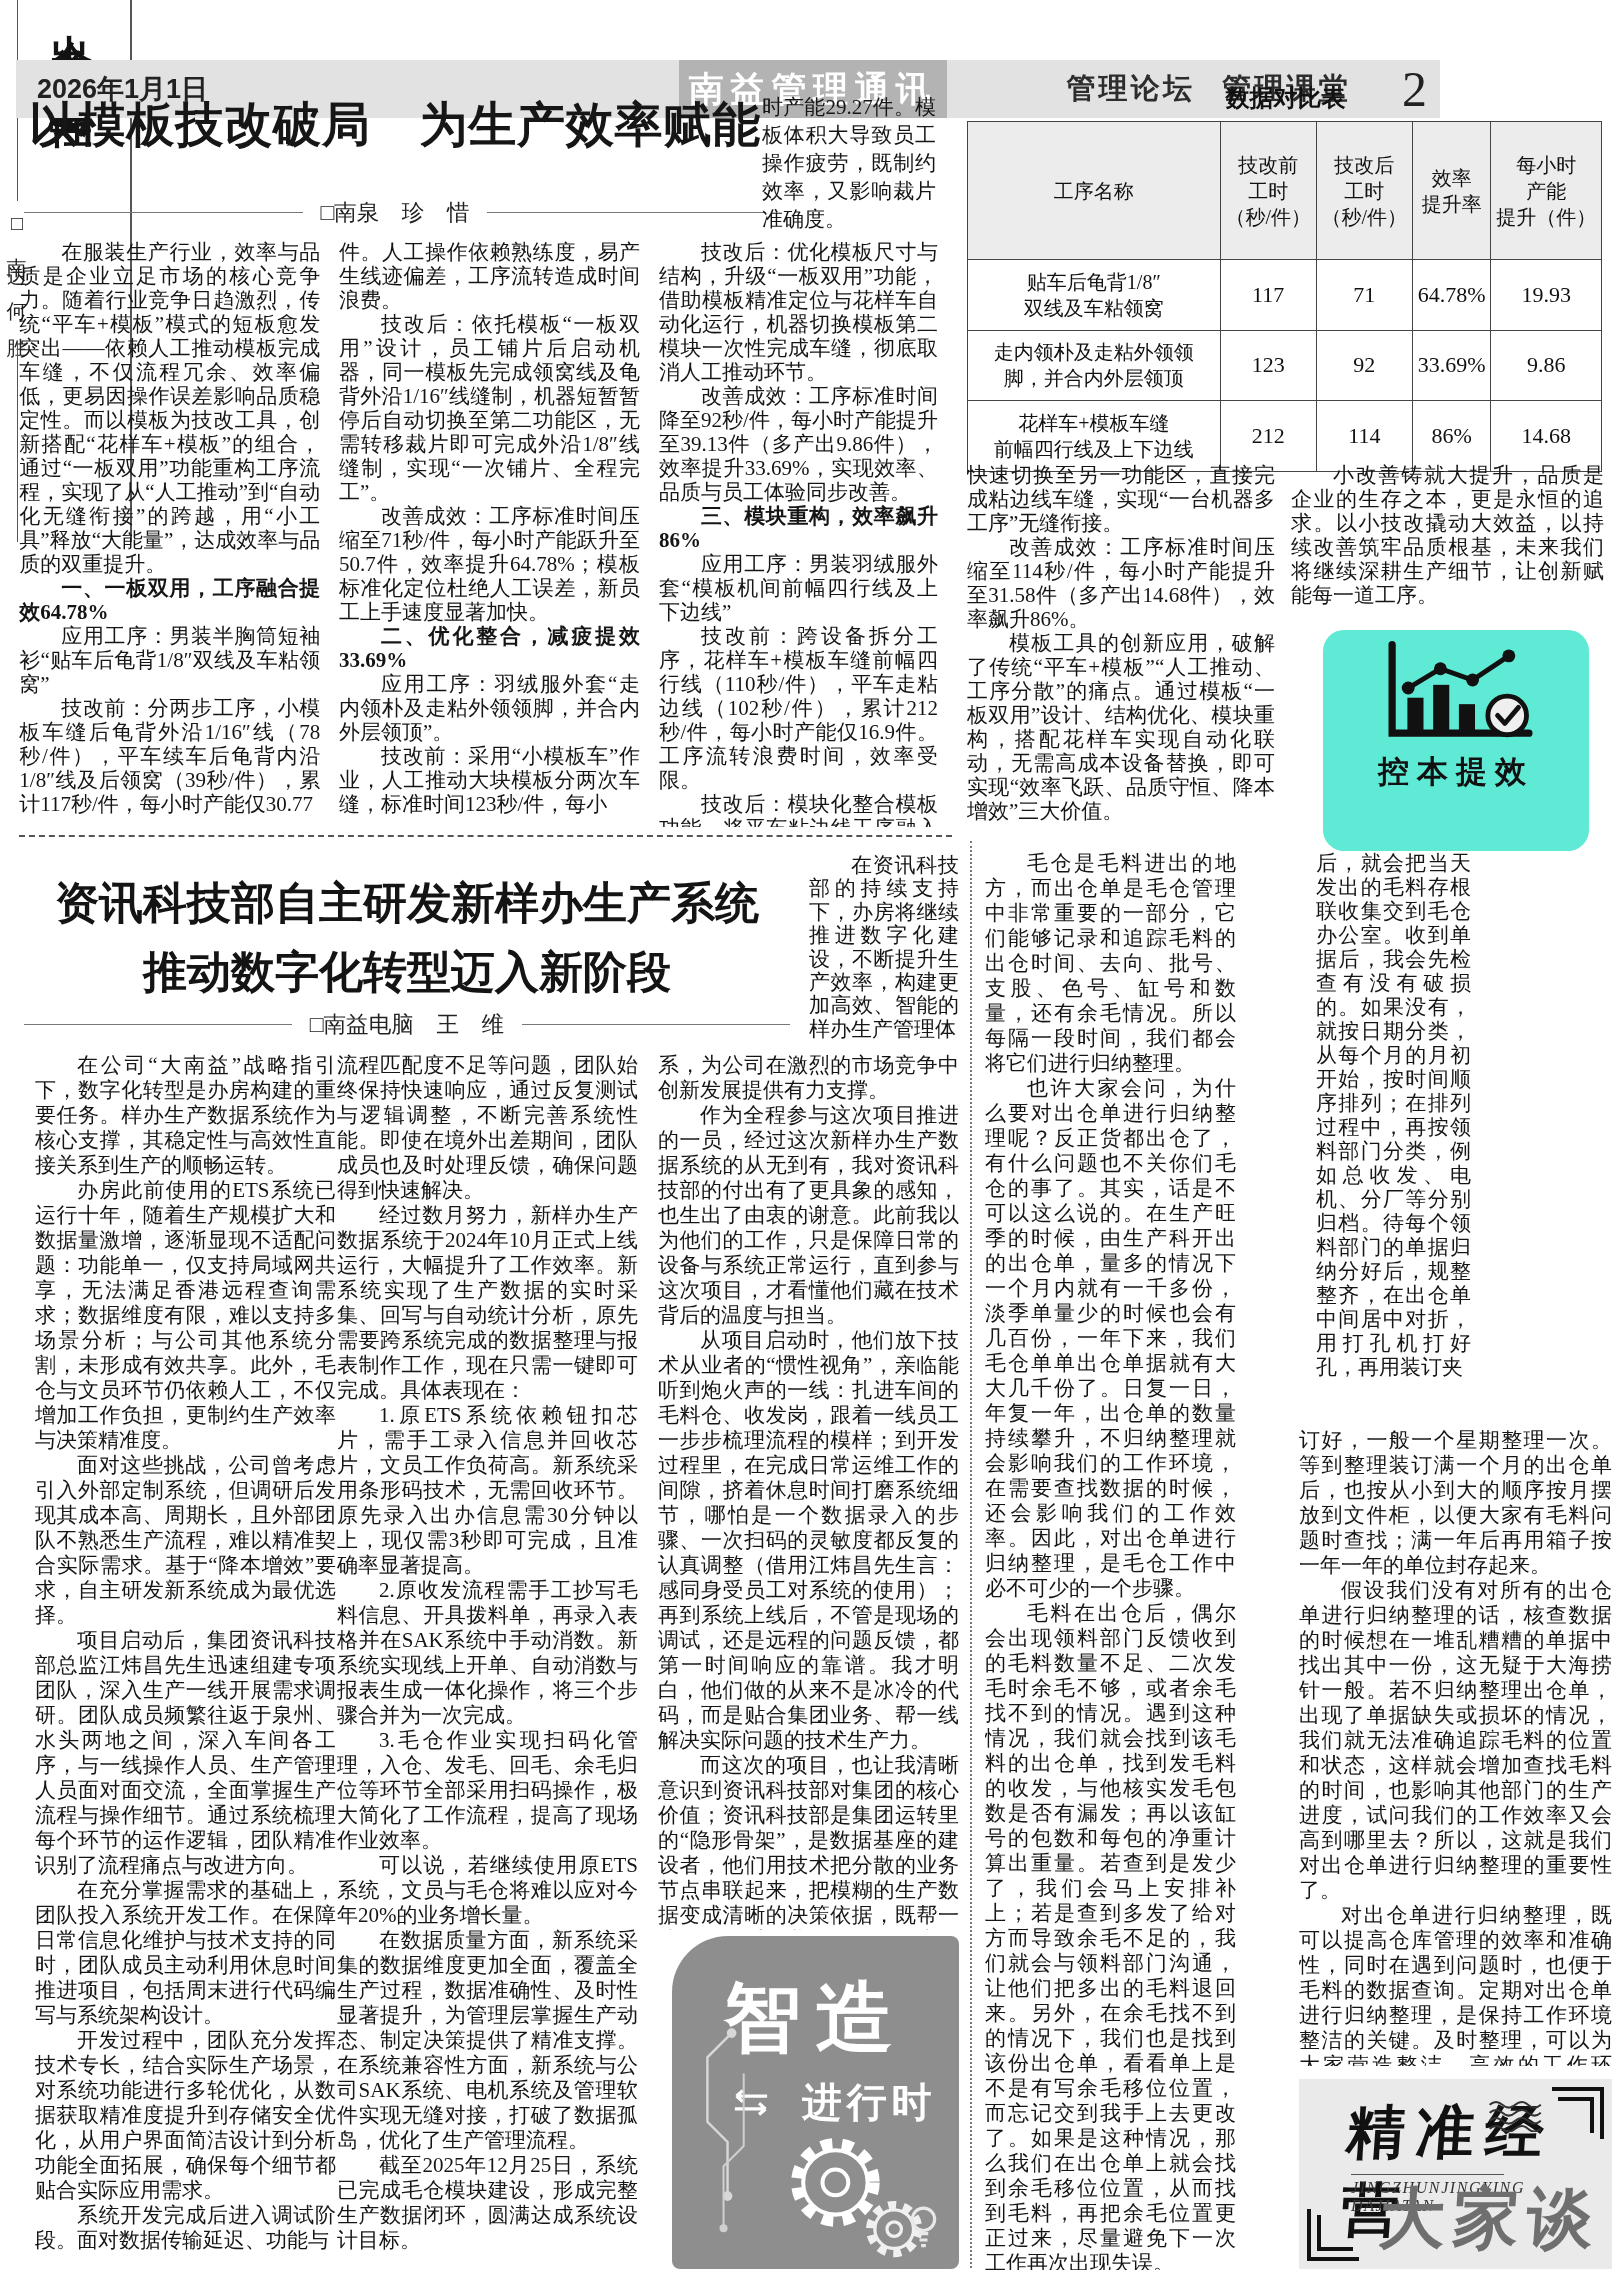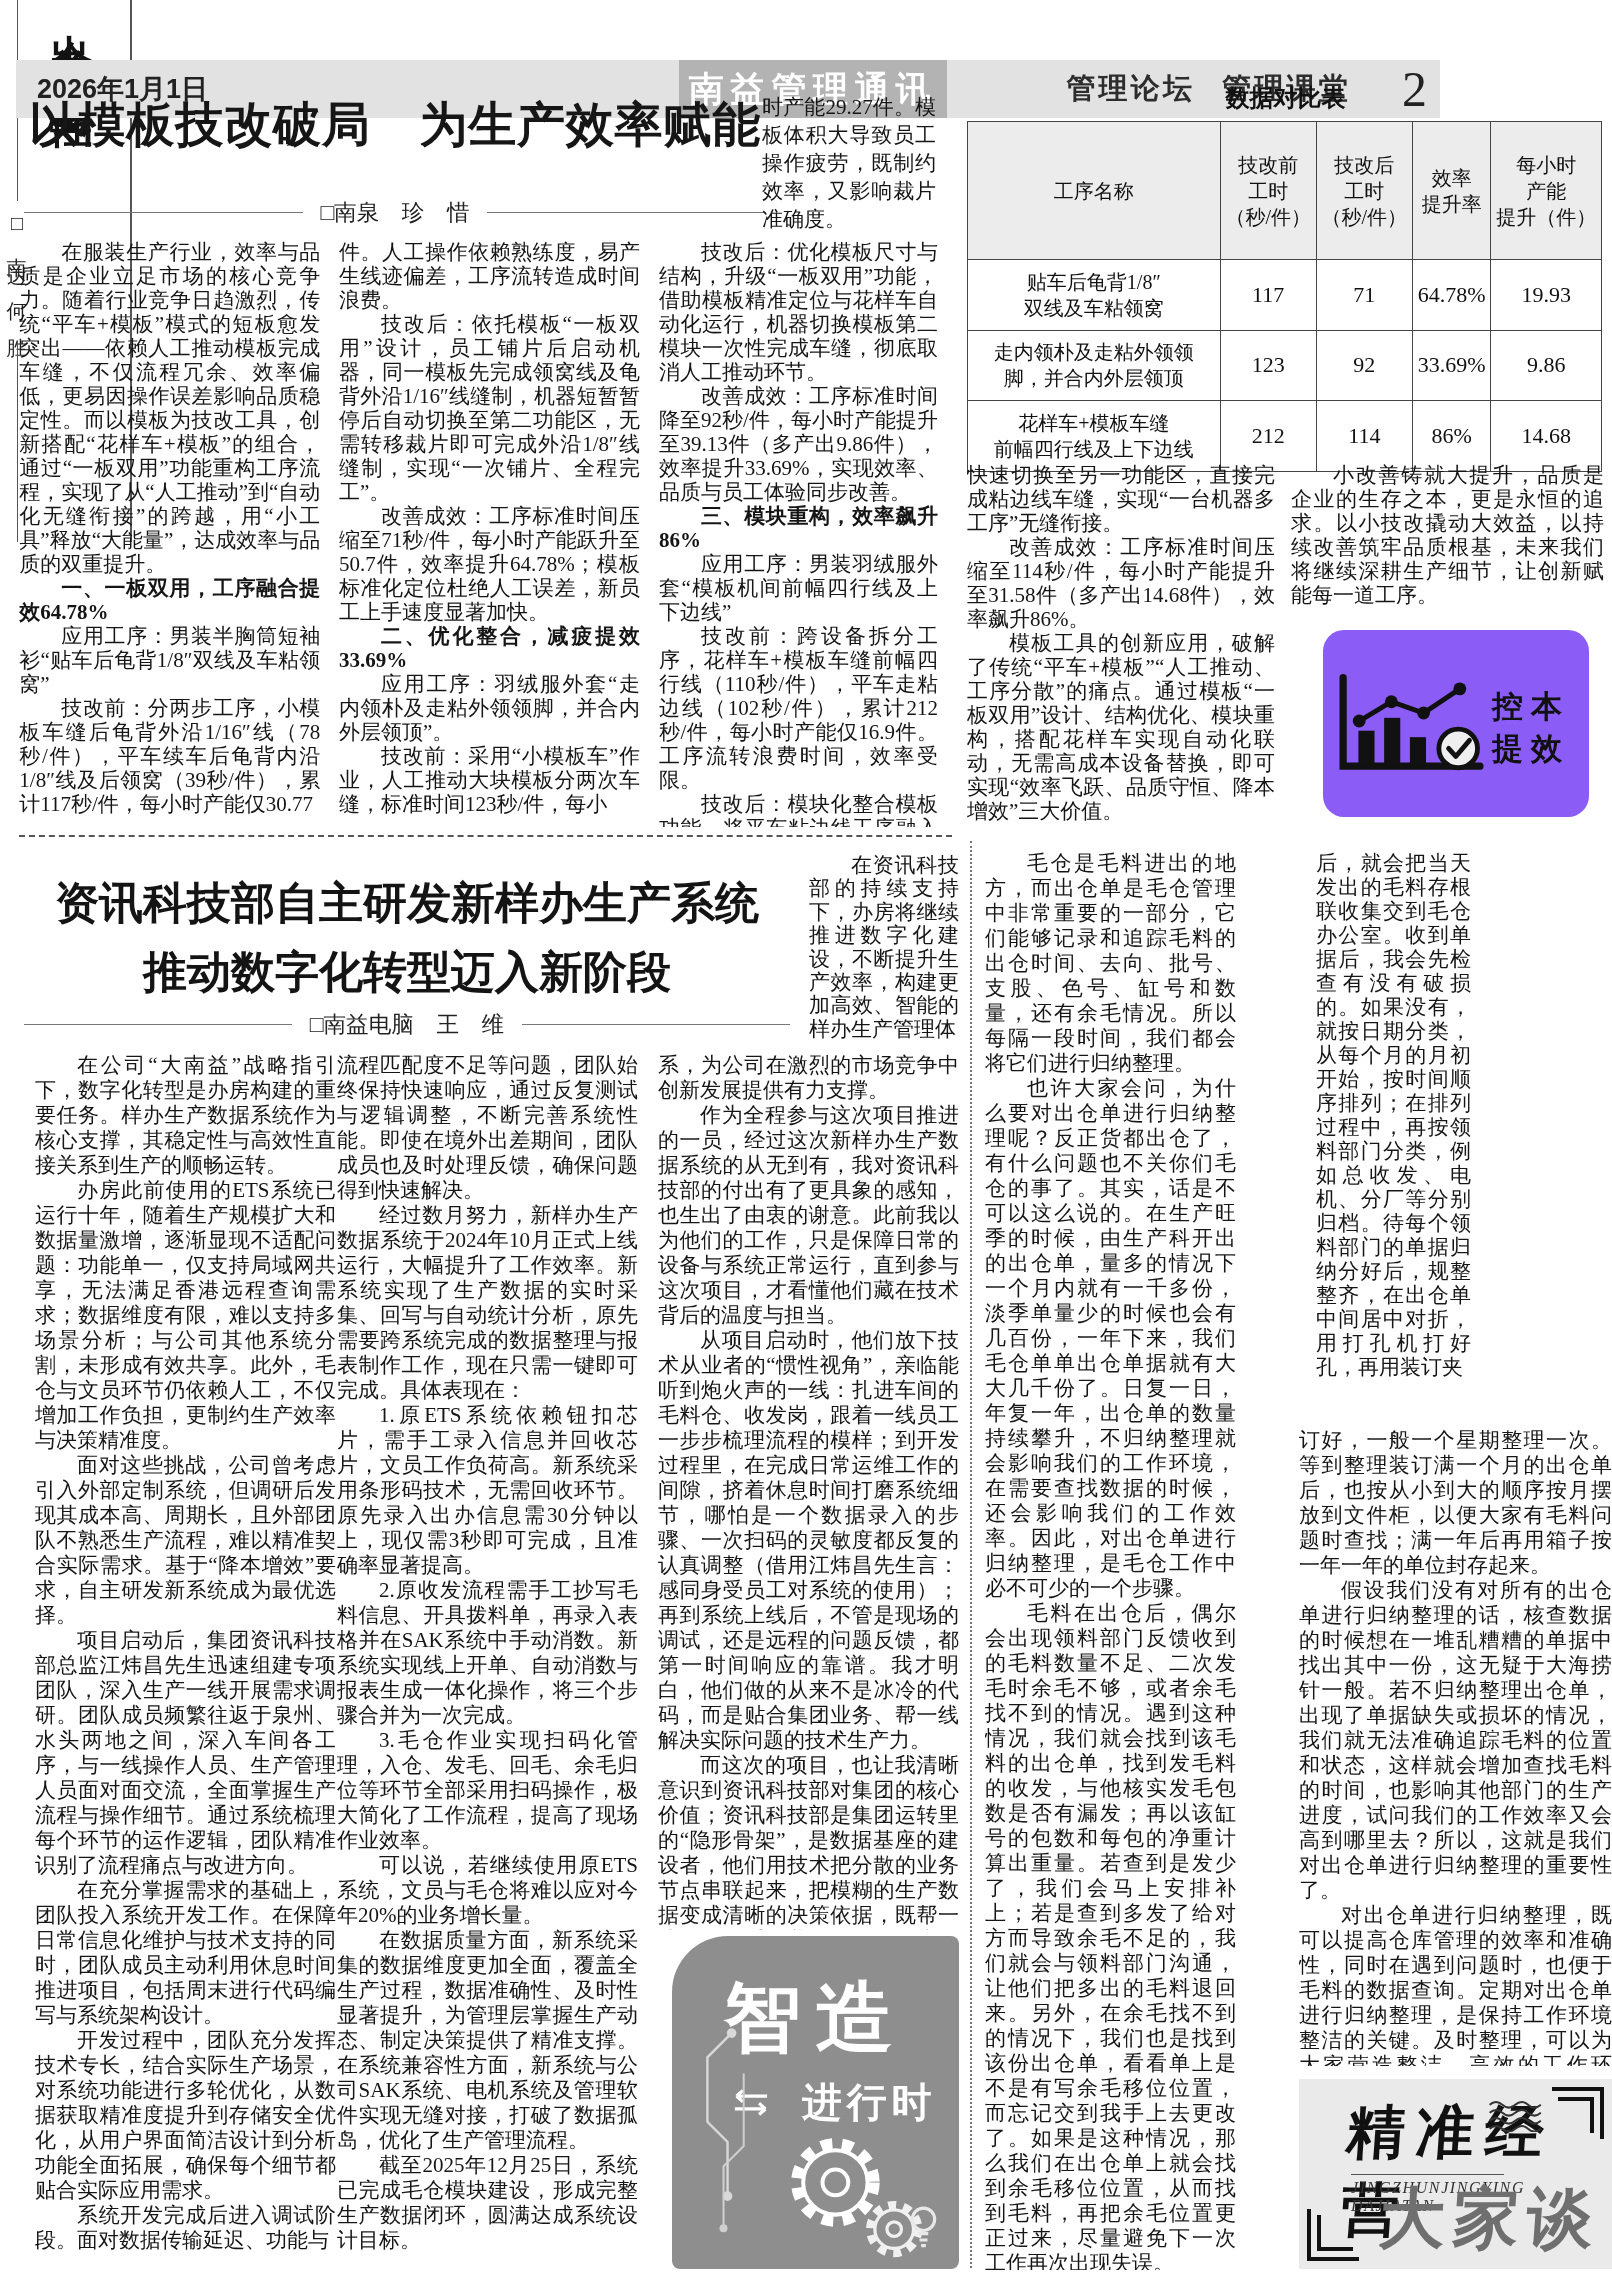--- a/index.html
+++ b/index.html
@@ -35,22 +35,22 @@
   .tbl-title{left:967px;top:82px;width:637px;text-align:center;font-weight:bold;
              font-size:24px;font-family:"Liberation Sans","DejaVu Sans",sans-serif;}
   .cmp-table{left:967px;top:121px;width:635px;border-collapse:collapse;
              font-size:20px;line-height:26px;}
   .cmp-table th,.cmp-table td{border:1.6px solid #444;text-align:center;vertical-align:middle;
              padding:3.2px 4.8px;}
   .cmp-table th{background:#ececec;font-weight:normal;white-space:pre-line;height:131px;}
   .cmp-table td{height:63px;font-size:22px;}
   .cmp-table td.tname{font-size:20px;width:242px;}
   
-  .badge{left:1323px;top:630px;width:266px;height:187px;background:#8b5cf6;
-         border-radius:21px;display:flex;align-items:center;
+  .badge{left:1323px;top:630px;width:266px;height:221px;background:#5eead4;
+         border-radius:21px;display:flex;flex-direction:column;align-items:center;
          justify-content:flex-start;padding-top:8px;box-sizing:border-box;}
   .badge-label{font-weight:bold;font-size:31px;letter-spacing:8px;color:#111;
          font-family:"Liberation Sans","DejaVu Sans",sans-serif;}
   
   .div-h{left:19.3px;top:835px;width:933px;border-top:2.4px dashed #555;}
   .div-v{left:970px;top:841px;height:1427px;border-left:2.4px dotted #777;}
   
   .a2-title{left:24px;top:869px;width:766px;text-align:center;font-weight:bold;
             font-size:44px;line-height:69px;color:#141414;}
   

